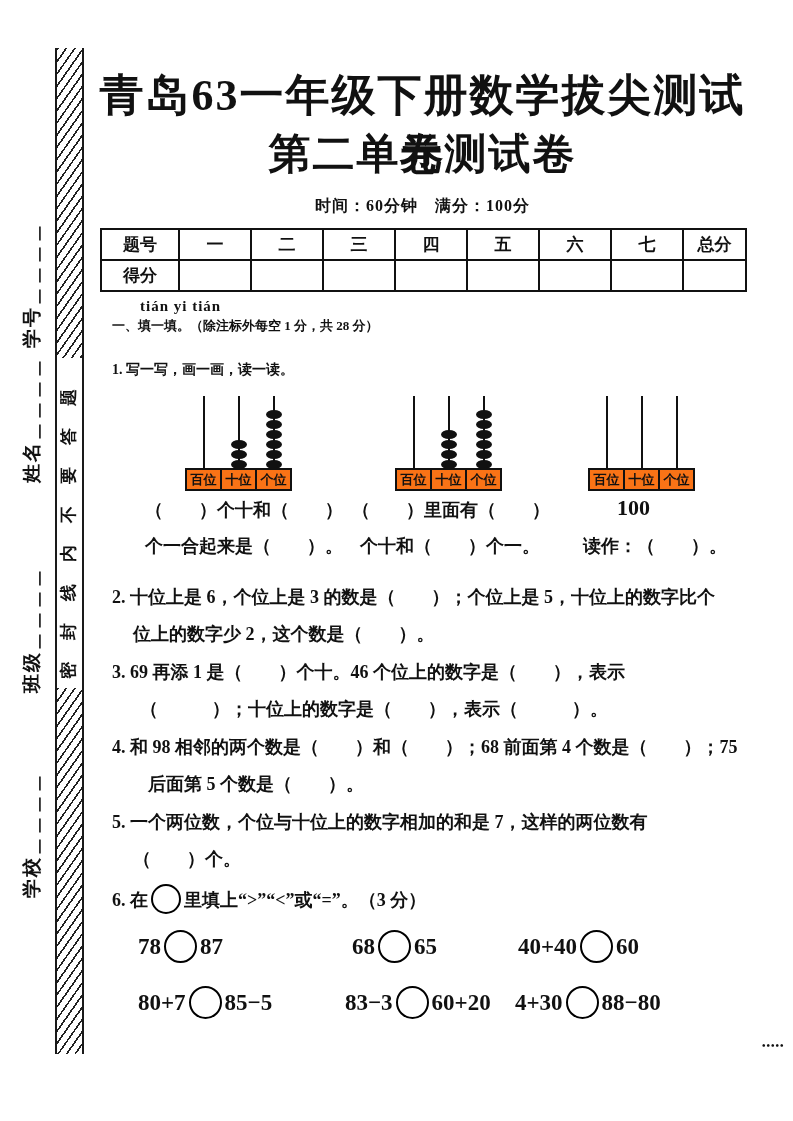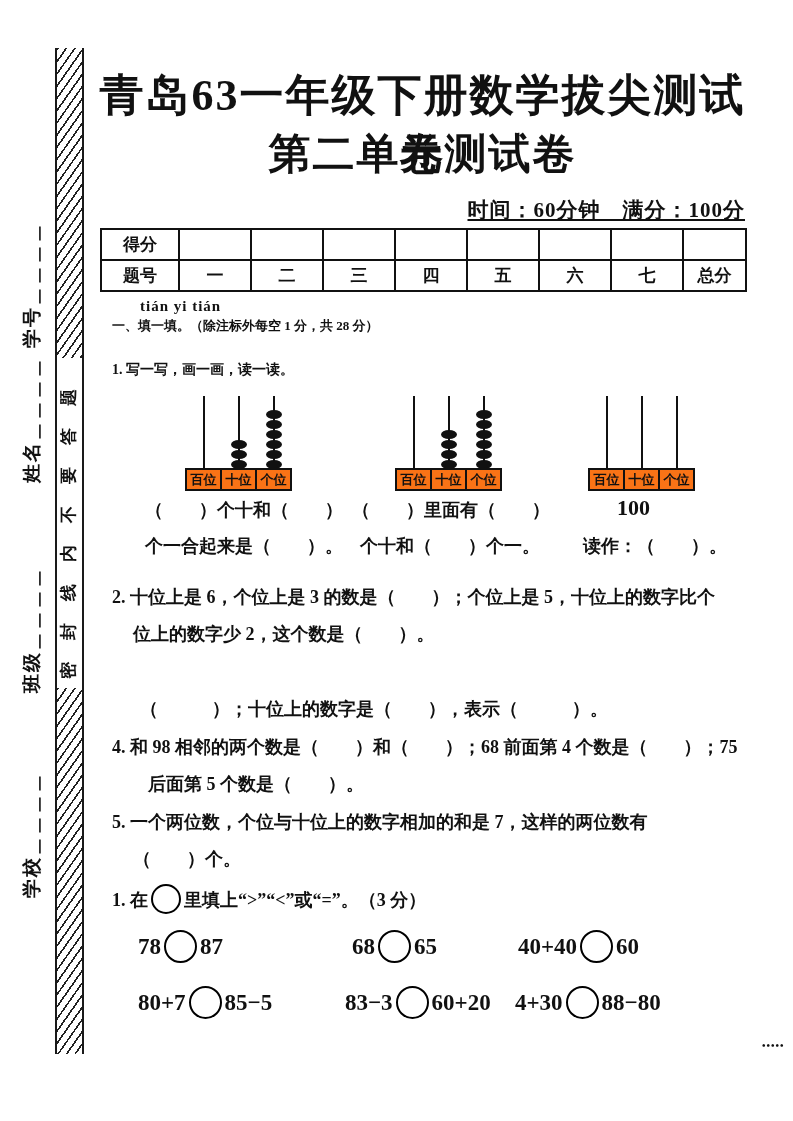--- a/index.html
+++ b/index.html
@@ -28,21 +28,21 @@
   .seal-hatch.bottom{top:640px;height:366px;}
   .seal-text{
     position:absolute;left:-153px;top:463px;width:330px;height:24px;
     transform:rotate(-90deg);text-align:center;
     font-size:17px;font-weight:bold;letter-spacing:22px;white-space:pre;
   }
 
   
   .title1{left:95px;top:66px;width:655px;text-align:center;font-size:44px;font-weight:bold;letter-spacing:2px;}
   .title2{left:95px;top:126px;width:655px;text-align:center;font-size:42px;font-weight:bold;letter-spacing:2px;}
-  .meta{left:100px;top:196px;width:645px;text-align:right;font-size:21px;font-weight:bold;letter-spacing:1px;text-decoration:underline;}
+  .meta{left:100px;top:196px;width:645px;text-align:center;font-size:16px;font-weight:bold;letter-spacing:1px;}
 
   
   #score-table{position:absolute;left:100px;top:228px;border-collapse:collapse;table-layout:fixed;width:645px;}
   #score-table td{border:2px solid #111;height:29px;text-align:center;vertical-align:middle;
     font-size:17px;font-weight:bold;padding:0;}
 
   
   .pinyin{left:140px;top:298px;font-size:15px;font-weight:bold;letter-spacing:1px;}
   .sec-heading{left:112px;top:317px;font-size:13px;font-weight:bold;}
   .q1-text{left:112px;top:361px;font-size:14px;font-weight:bold;}
@@ -97,42 +97,42 @@
         <col style="width: 72px;">
         <col style="width: 72px;">
         <col style="width: 72px;">
         <col style="width: 72px;">
         <col style="width: 72px;">
         <col style="width: 72px;">
         <col style="width: 72px;">
         <col style="width: 63px;">
       </colgroup>
       <tbody>
-        <tr>
-          <td>得分</td>
-          <td></td>
-          <td></td>
-          <td></td>
-          <td></td>
-          <td></td>
-          <td></td>
-          <td></td>
-          <td></td>
-        </tr>
         <tr>
           <td>题号</td>
           <td>一</td>
           <td>二</td>
           <td>三</td>
           <td>四</td>
           <td>五</td>
           <td>六</td>
           <td>七</td>
           <td>总分</td>
         </tr>
+        <tr>
+          <td>得分</td>
+          <td></td>
+          <td></td>
+          <td></td>
+          <td></td>
+          <td></td>
+          <td></td>
+          <td></td>
+          <td></td>
+        </tr>
       </tbody>
     </table>
 
   <div class="abs pinyin">tián yi tián</div>
   <div class="abs sec-heading pre">一、填一填。（除注标外每空 1 分，共 28 分）</div>
   <div class="abs q1-text pre">1. 写一写，画一画，读一读。</div>
 
   <div id="abacus-row">
       <div class="abacus" style="left: 185px;">
         <div class="rod-col" style="left: 10px;">
@@ -206,29 +206,30 @@
   <div class="qline" style="left:352px;top:498px;">（　　）里面有（　　）</div>
   <div class="qline" style="left:145px;top:498px;">（　　）个十和（　　）</div>
   <div class="qline big-num" style="left:617px;top:495px;">100</div>
   <div class="qline" style="left:360px;top:534px;">个十和（　　）个一。</div>
   <div class="qline" style="left:145px;top:534px;">个一合起来是（　　）。</div>
   <div class="qline" style="left:583px;top:534px;">读作：（　　）。</div>
 
   <div class="qline" style="left:112px;top:585px;">2. 十位上是 6，个位上是 3 的数是（　　）；个位上是 5，十位上的数字比个</div>
   <div class="qline" style="left:133px;top:622px;">位上的数字少 2，这个数是（　　）。</div>
 
+  <div class="qline" style="left:112px;top:660px;">3. 69 再添 1 是（　　）个十。46 个位上的数字是（　　），表示</div>
   <div class="qline" style="left:140px;top:697px;">（　　　）；十位上的数字是（　　），表示（　　　）。</div>
 
   <div class="qline" style="left:112px;top:735px;">4. 和 98 相邻的两个数是（　　）和（　　）；68 前面第 4 个数是（　　）；75</div>
   <div class="qline" style="left:148px;top:772px;">后面第 5 个数是（　　）。</div>
 
   <div class="qline" style="left:112px;top:810px;">5. 一个两位数，个位与十位上的数字相加的和是 7，这样的两位数有</div>
   <div class="qline" style="left:133px;top:847px;">（　　）个。</div>
 
-  <div class="qline" style="left:112px;top:884px;"><span>1. 在</span><span class="q6-circle"></span><span>里填上“&gt;”“&lt;”或“=”。（3 分）</span></div>
+  <div class="qline" style="left:112px;top:884px;"><span>6. 在</span><span class="q6-circle"></span><span>里填上“&gt;”“&lt;”或“=”。（3 分）</span></div>
 
   <div id="comparisons">
       <div class="cmp-item" style="left: 138px; top: 930px;"><span>78</span><span class="cmp-circle"></span><span>87</span></div>
       <div class="cmp-item" style="left: 352px; top: 930px;"><span>68</span><span class="cmp-circle"></span><span>65</span></div>
       <div class="cmp-item" style="left: 518px; top: 930px;"><span>40+40</span><span class="cmp-circle"></span><span>60</span></div>
       <div class="cmp-item" style="left: 138px; top: 986px;"><span>80+7</span><span class="cmp-circle"></span><span>85−5</span></div>
       <div class="cmp-item" style="left: 345px; top: 986px;"><span>83−3</span><span class="cmp-circle"></span><span>60+20</span></div>
       <div class="cmp-item" style="left: 515px; top: 986px;"><span>4+30</span><span class="cmp-circle"></span><span>88−80</span></div>
     </div>
 

